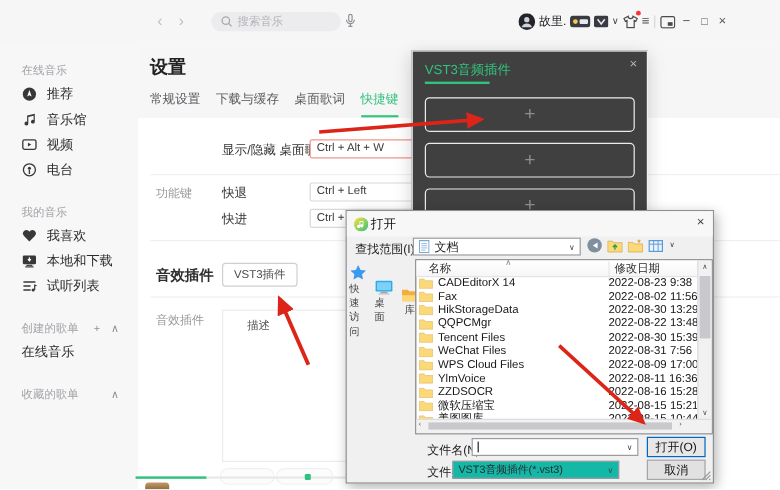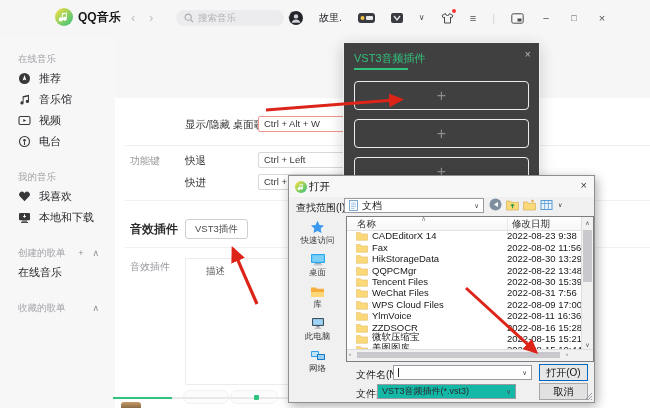--- a/index.html
+++ b/index.html
@@ -6,21 +6,21 @@
   .screen{position:relative;width:650px;height:408px;background:#fff;overflow:hidden;
     font-family:"Liberation Sans","DejaVu Sans",sans-serif;-webkit-font-smoothing:antialiased}
   
   .topbar{position:absolute;left:0;top:0;right:0;height:36px;background:#f6f6f7}
   .logo{position:absolute;left:55px;top:8px;display:flex;align-items:center;gap:5px}
   .logo-text{font-size:12px;font-weight:bold;color:#1a1a1c}
   .navarrow{position:absolute;top:10px;font-size:13px;color:#bdbdc4}
   .searchbox{position:absolute;left:176px;top:10px;width:100px;height:16px;border-radius:8px;background:#ececee;display:flex;align-items:center;padding-left:8px;gap:4px}
   .searchbox span{font-size:9.5px;color:#b3b3b9}
   .micbtn{position:absolute;left:286px;top:11px}
-  .tb-right{position:absolute;right:42px;top:0;height:36px;display:flex;align-items:center;gap:16px}
+  .tb-right{position:absolute;right:42px;top:0;height:36px;display:flex;align-items:center;gap:3px}
   .uname{font-size:10px;color:#202024}
   .tbicon{color:#4a4a4e;font-size:11px;line-height:1}
   .sep{color:#d4d4d8;font-size:11px}
   .winbtn{font-size:11px;color:#55555a;width:12px;text-align:center}
   .shirtwrap{position:relative}
   .reddot{position:absolute;right:-2px;top:-3px;width:4px;height:4px;border-radius:50%;background:#f33}
   
   .sidebar{position:absolute;left:0;top:36px;bottom:0;width:115px;background:#f7f7f8;padding:14px 0 0 18px;box-sizing:border-box}
   .side-sec{margin-top:16px}
   .side-sec:first-child{margin-top:0}
@@ -61,30 +61,30 @@
   
   .dialog{position:absolute;left:288px;top:175px;width:307px;height:228px;background:#f0f0f0;border:1px solid #8f8f92;box-shadow:2px 3px 10px rgba(0,0,0,.32);z-index:10;font-size:10px;color:#1b1b1b;box-sizing:border-box}
   .dtitle{position:absolute;left:0;top:0;right:0;height:21px;background:#f7f7f8;display:flex;align-items:center;padding:0 6px;gap:2px}
   .dtitle .t{font-size:10.5px;color:#111}
   .dclose{position:absolute;right:7px;top:3px;font-size:11px;color:#3c3c3c}
   .lookin-label{position:absolute;left:7px;top:25px;font-size:10px}
   .combo{position:absolute;height:15px;background:#fff;border:1px solid #9a9aa0;display:flex;align-items:center;padding:0 4px;gap:4px;box-sizing:border-box}
   .combo .carr{margin-left:auto;font-size:6.5px;color:#46464c}
   .lookin{left:55px;top:22px;width:140px}
   .dtoolbar{position:absolute;left:200px;top:22px;display:flex;align-items:center;gap:4px}
-  .places{position:absolute;left:2px;top:44px;width:53px;display:flex;flex-direction:column;align-items:center;gap:6px}
+  .places{position:absolute;left:2px;top:44px;width:53px;display:flex;flex-direction:row;align-items:center;gap:6px}
   .place{display:flex;flex-direction:column;align-items:center;gap:1px}
   .place span{font-size:8.5px;color:#3c3c40}
   .flist{position:absolute;left:57px;top:40px;width:248px;height:146px;background:#fff;border:1px solid #7d7d82;box-sizing:border-box}
   .lhead{position:absolute;left:0;top:0;right:11px;height:13px;background:linear-gradient(#fff,#f6f6f7);border-bottom:1px solid #e3e3e5;font-size:9.5px;color:#2e2e30}
   .lhead .hname{position:absolute;left:10px;top:1px}
   .lhead .hdate{position:absolute;left:160px;top:1px;border-left:1px solid #e6e6e8;padding-left:4px;right:0;height:17px;box-sizing:border-box}
   .sortcaret{position:absolute;left:74px;top:-2px;font-size:7px;color:#86868c}
   .rows{position:absolute;left:0;top:13px;right:11px;bottom:11px;overflow:hidden}
-  .frow{position:relative;display:flex;align-items:flex-end;height:11.4px;padding-left:9px;font-size:9.5px;color:#17171a;white-space:nowrap}
+  .frow{position:relative;display:flex;align-items:center;height:11.4px;padding-left:2px;font-size:9.5px;color:#17171a;white-space:nowrap}
   .frow .ficon{display:flex;margin-right:4px}
   .frow .fdate{position:absolute;left:160px}
   .vscroll{position:absolute;right:0;top:0;bottom:11px;width:11px;background:#f1f1f2;border-left:1px solid #dddde0}
   .vscroll .sa{position:absolute;left:0;width:100%;text-align:center;font-size:6px;color:#4e4e52}
   .vscroll .thumb{position:absolute;left:1px;right:1px;top:13px;height:52px;background:#c9c9cd}
   .hscroll{position:absolute;left:0;right:0;bottom:0;height:11px;background:#f1f1f2;border-top:1px solid #dddde0}
   .hscroll .sa{position:absolute;top:1px;font-size:6px;color:#4e4e52}
   .hscroll .thumb{position:absolute;left:10px;right:33px;top:2px;height:6px;background:#c9c9cd}
   .fieldlbl{position:absolute;left:67px;font-size:10px}
   .fncombo{left:104px;top:189px;width:139px}
@@ -107,29 +107,20 @@
     <linearGradient id="qqgrad" x1="0" y1="0" x2="1" y2="1">
       <stop offset="0" stop-color="#fde13e"></stop>
         <stop offset="1" stop-color="#2fc07e"></stop>
     </linearGradient>
   </defs>
 </svg>
 
 <div class="screen">
 
   <div class="topbar">
-    <div class="logo">
-      <span class="icon">
-        <svg width="18" height="18" viewBox="0 0 18 18">
-            <circle cx="9" cy="9" r="9" fill="url(#qqgrad)"></circle>
-            <path d="M11.8 4.4v6.4a2 2 0 1 1-1-1.73V5.6l-3 .8v5.1a2 2 0 1 1-1-1.73V5.2z" fill="#fff"></path>
-          </svg>
-      </span>
-      <span class="logo-text">QQ音乐</span>
-    </div>
     <span class="navarrow" style="left:131px">‹</span>
     <span class="navarrow" style="left:149px">›</span>
     <div class="searchbox">
       <span class="icon">
         <svg width="10" height="10">
             <circle cx="4.2" cy="4.2" r="3.1" fill="none" stroke="#a9a9af" stroke-width="1.1"></circle>
             <path d="M6.6 6.6 9 9" stroke="#a9a9af" stroke-width="1.1"></path>
           </svg>
       </span>
       <span>搜索音乐</span>
@@ -236,20 +227,30 @@
       <div class="side-item">
         <span class="icon">
             <svg width="13" height="13">
               <rect x="1" y="2" width="11" height="7.2" rx="1" fill="#38383b"></rect>
               <path d="M6.5 3.4v2.8M5.2 5 6.5 6.4 7.8 5" stroke="#fff" fill="none"></path>
               <rect x="4" y="9.6" width="5" height="1" fill="#38383b"></rect>
               <rect x="3" y="10.9" width="7" height="1" fill="#38383b"></rect>
             </svg>
           </span>
         <span>本地和下载</span>
+      </div>
+      <div class="side-item">
+        <span class="icon">
+            <svg width="13" height="13">
+              <path d="M1.5 3h10M1.5 6.3h6M1.5 9.6h6" stroke="#38383b" stroke-width="1.2"></path>
+              <circle cx="9.6" cy="9.7" r="1.3" fill="#38383b"></circle>
+              <path d="M10.9 9.7V5.6l1.6.5" stroke="#38383b" fill="none"></path>
+            </svg>
+          </span>
+        <span>试听列表</span>
       </div>
     </div>
     <div class="side-sec">
       <div class="side-head">
         <span>创建的歌单</span>
         <span class="hd-ctrl">
           <span>+</span>
           <span>∧</span>
         </span>
       </div>
@@ -261,20 +262,30 @@
       <div class="side-head">
         <span>收藏的歌单</span>
         <span class="hd-ctrl">
             <span>∧</span>
           </span>
       </div>
     </div>
   </div>
 
   <div class="main">
+    <div class="main-head">
+      <div class="page-title">设置</div>
+      <div class="tabs">
+        <span class="tab">常规设置</span>
+        <span class="tab">下载与缓存</span>
+        <span class="tab">桌面歌词</span>
+        <span class="tab active">快捷键</span>
+        <span class="tab">音效插件</span>
+      </div>
+    </div>
     <div class="content">
       <span class="lbl" style="left:70px;top:20px">显示/隐藏 桌面歌词</span>
       <div class="hk hot" style="top:18px">Ctrl + Alt + W</div>
       <div class="divider" style="top:47px"></div>
       <span class="lbl gray" style="left:15px;top:56px">功能键</span>
       <span class="lbl" style="left:70px;top:56px">快退</span>
       <div class="hk" style="top:54px">Ctrl + Left</div>
       <span class="lbl" style="left:70px;top:78px">快进</span>
       <div class="hk" style="top:76px">Ctrl + Right</div>
       <div class="divider" style="top:102px"></div>

